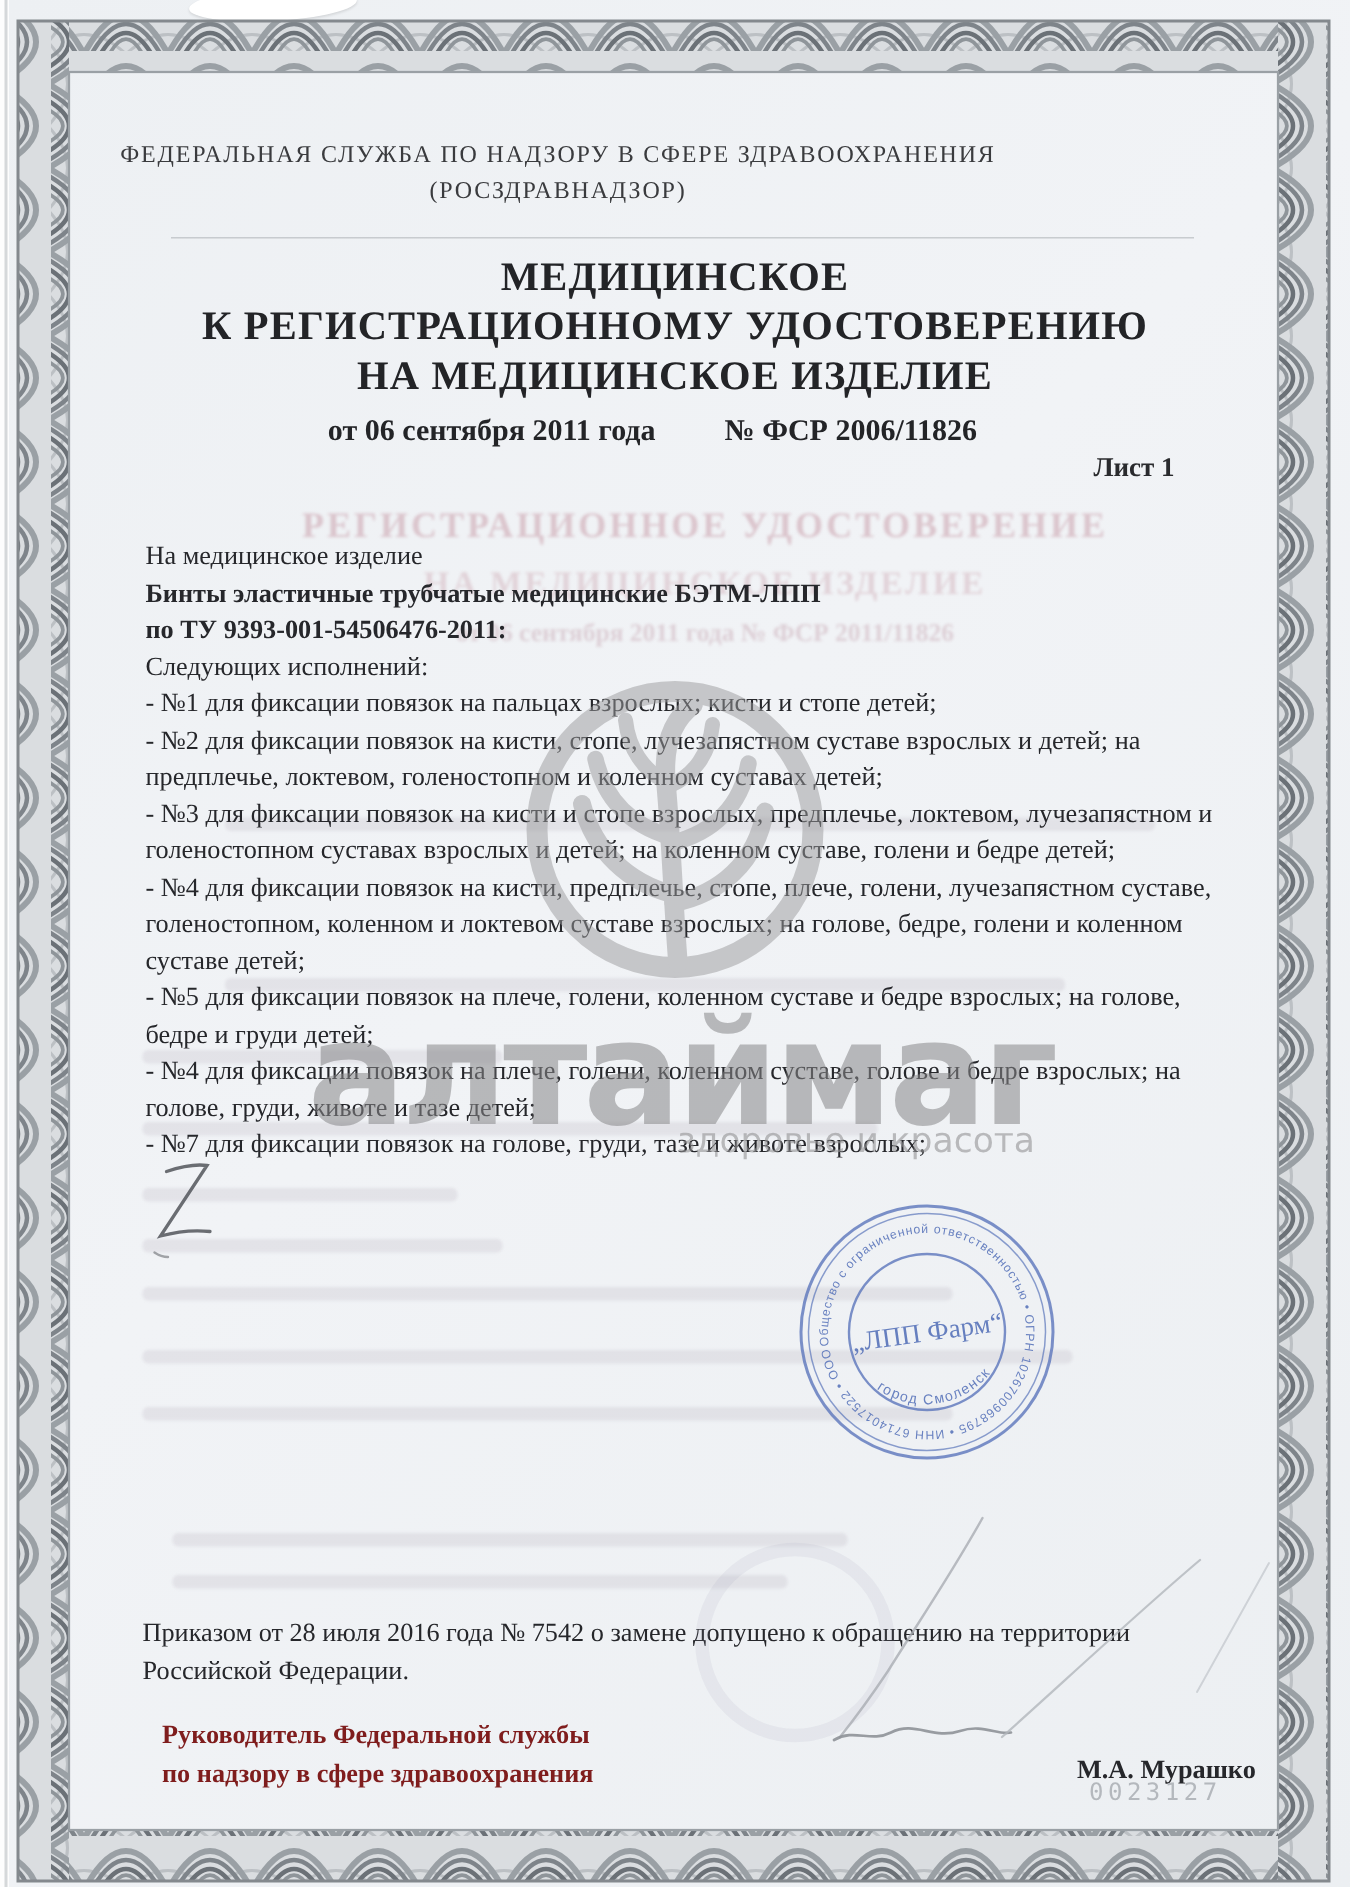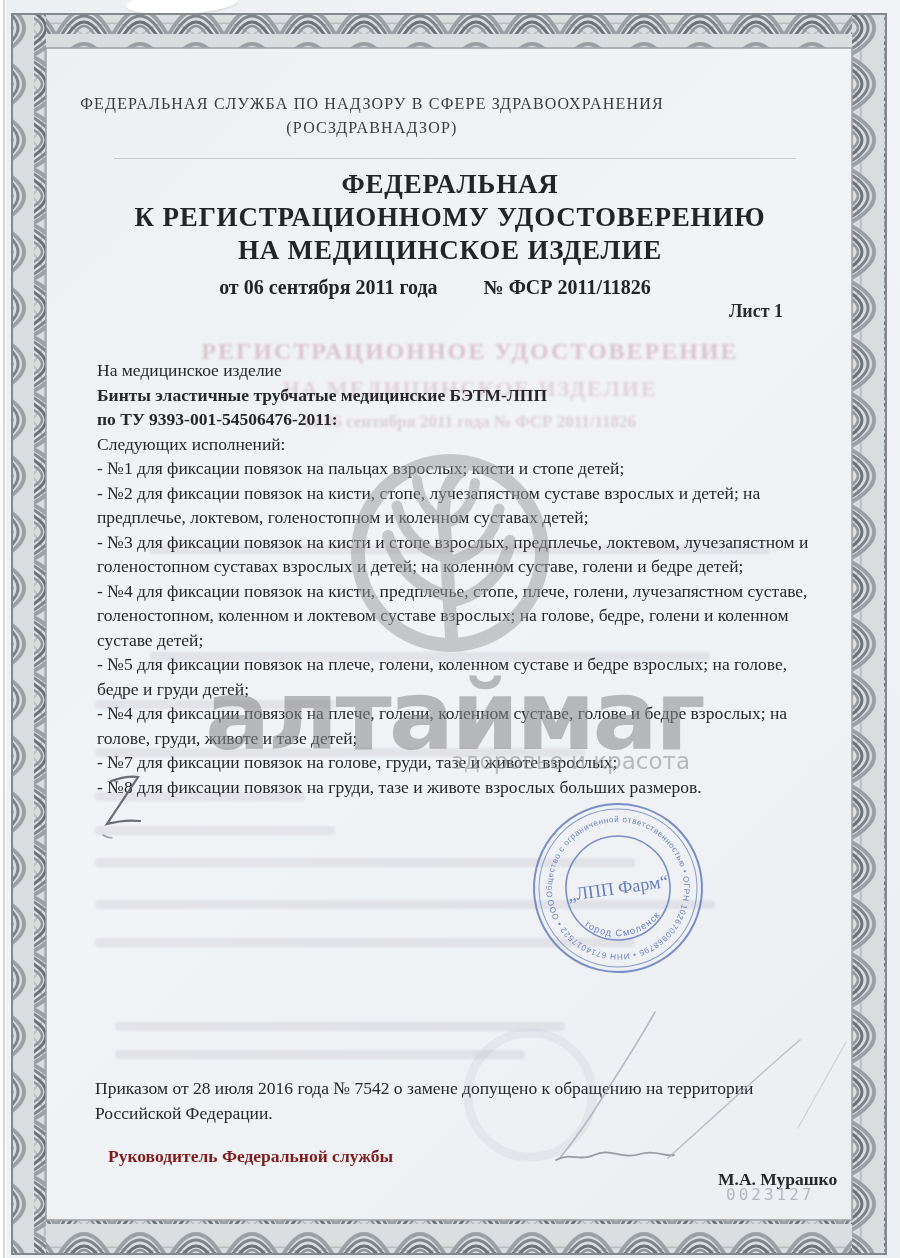--- a/index.html
+++ b/index.html
@@ -101,48 +101,48 @@
     <div class="ghost-bar" style="left:115px;top:1050px;width:410px"></div>
   </div>
 
   <div class="layer-text">
     <div class="abs agency">
       <div>ФЕДЕРАЛЬНАЯ СЛУЖБА ПО НАДЗОРУ В СФЕРЕ ЗДРАВООХРАНЕНИЯ</div>
       <div>(РОСЗДРАВНАДЗОР)</div>
     </div>
     <div class="abs rule"></div>
     <div class="abs doc-title">
-      <div>ФЕДЕРАЛЬНАЯ</div>
+      <div>МЕДИЦИНСКОЕ</div>
       <div>К РЕГИСТРАЦИОННОМУ УДОСТОВЕРЕНИЮ</div>
       <div>НА МЕДИЦИНСКОЕ ИЗДЕЛИЕ</div>
     </div>
     <div class="abs date-row">
       <span>от  06 сентября 2011 года</span>
-      <span>№  ФСР 2011/11826</span>
+      <span>№  ФСР 2006/11826</span>
     </div>
     <div class="abs sheet">Лист 1</div>
 
     <div class="abs body-text">
       <p>На медицинское изделие</p>
       <p class="b">Бинты эластичные трубчатые медицинские БЭТМ-ЛПП</p>
       <p class="b">по ТУ 9393-001-54506476-2011:</p>
       <p>Следующих исполнений:</p>
       <p>- №1 для фиксации повязок на пальцах взрослых; кисти и стопе детей;</p>
       <p>- №2 для фиксации повязок на кисти, стопе, лучезапястном суставе взрослых и детей; на предплечье, локтевом, голеностопном и коленном суставах детей;</p>
       <p>- №3 для фиксации повязок на кисти и стопе взрослых, предплечье, локтевом, лучезапястном и голеностопном суставах взрослых и детей; на коленном суставе, голени и бедре детей;</p>
       <p>- №4 для фиксации повязок на кисти, предплечье, стопе, плече, голени, лучезапястном суставе, голеностопном, коленном и локтевом суставе взрослых; на голове, бедре, голени и коленном суставе детей;</p>
       <p>- №5 для фиксации повязок на плече, голени, коленном суставе и бедре взрослых; на голове, бедре и груди детей;</p>
       <p>- №4 для фиксации повязок на плече, голени, коленном суставе, голове и бедре взрослых; на голове, груди, животе и тазе детей;</p>
       <p>- №7 для фиксации повязок на голове, груди, тазе и животе взрослых;</p>
-      <p>- №8 для фиксации повязок на груди, тазе и животе взрослых больших размеров.</p>
     </div>
 
     <div class="abs order-text">Приказом от 28 июля 2016 года № 7542 о замене допущено к обращению на территории Российской Федерации.</div>
     <div class="abs signer">
       <div>Руководитель Федеральной службы</div>
+      <div>по надзору в сфере здравоохранения</div>
     </div>
     <div class="abs signer-name">М.А. Мурашко</div>
     <div class="abs serial">0023127</div>
   </div>
 
   <div class="layer-wm">
     <div class="abs wm-brand">алтаймаг</div>
     <div class="abs wm-tagline">здоровье и красота</div>
   </div>
 

